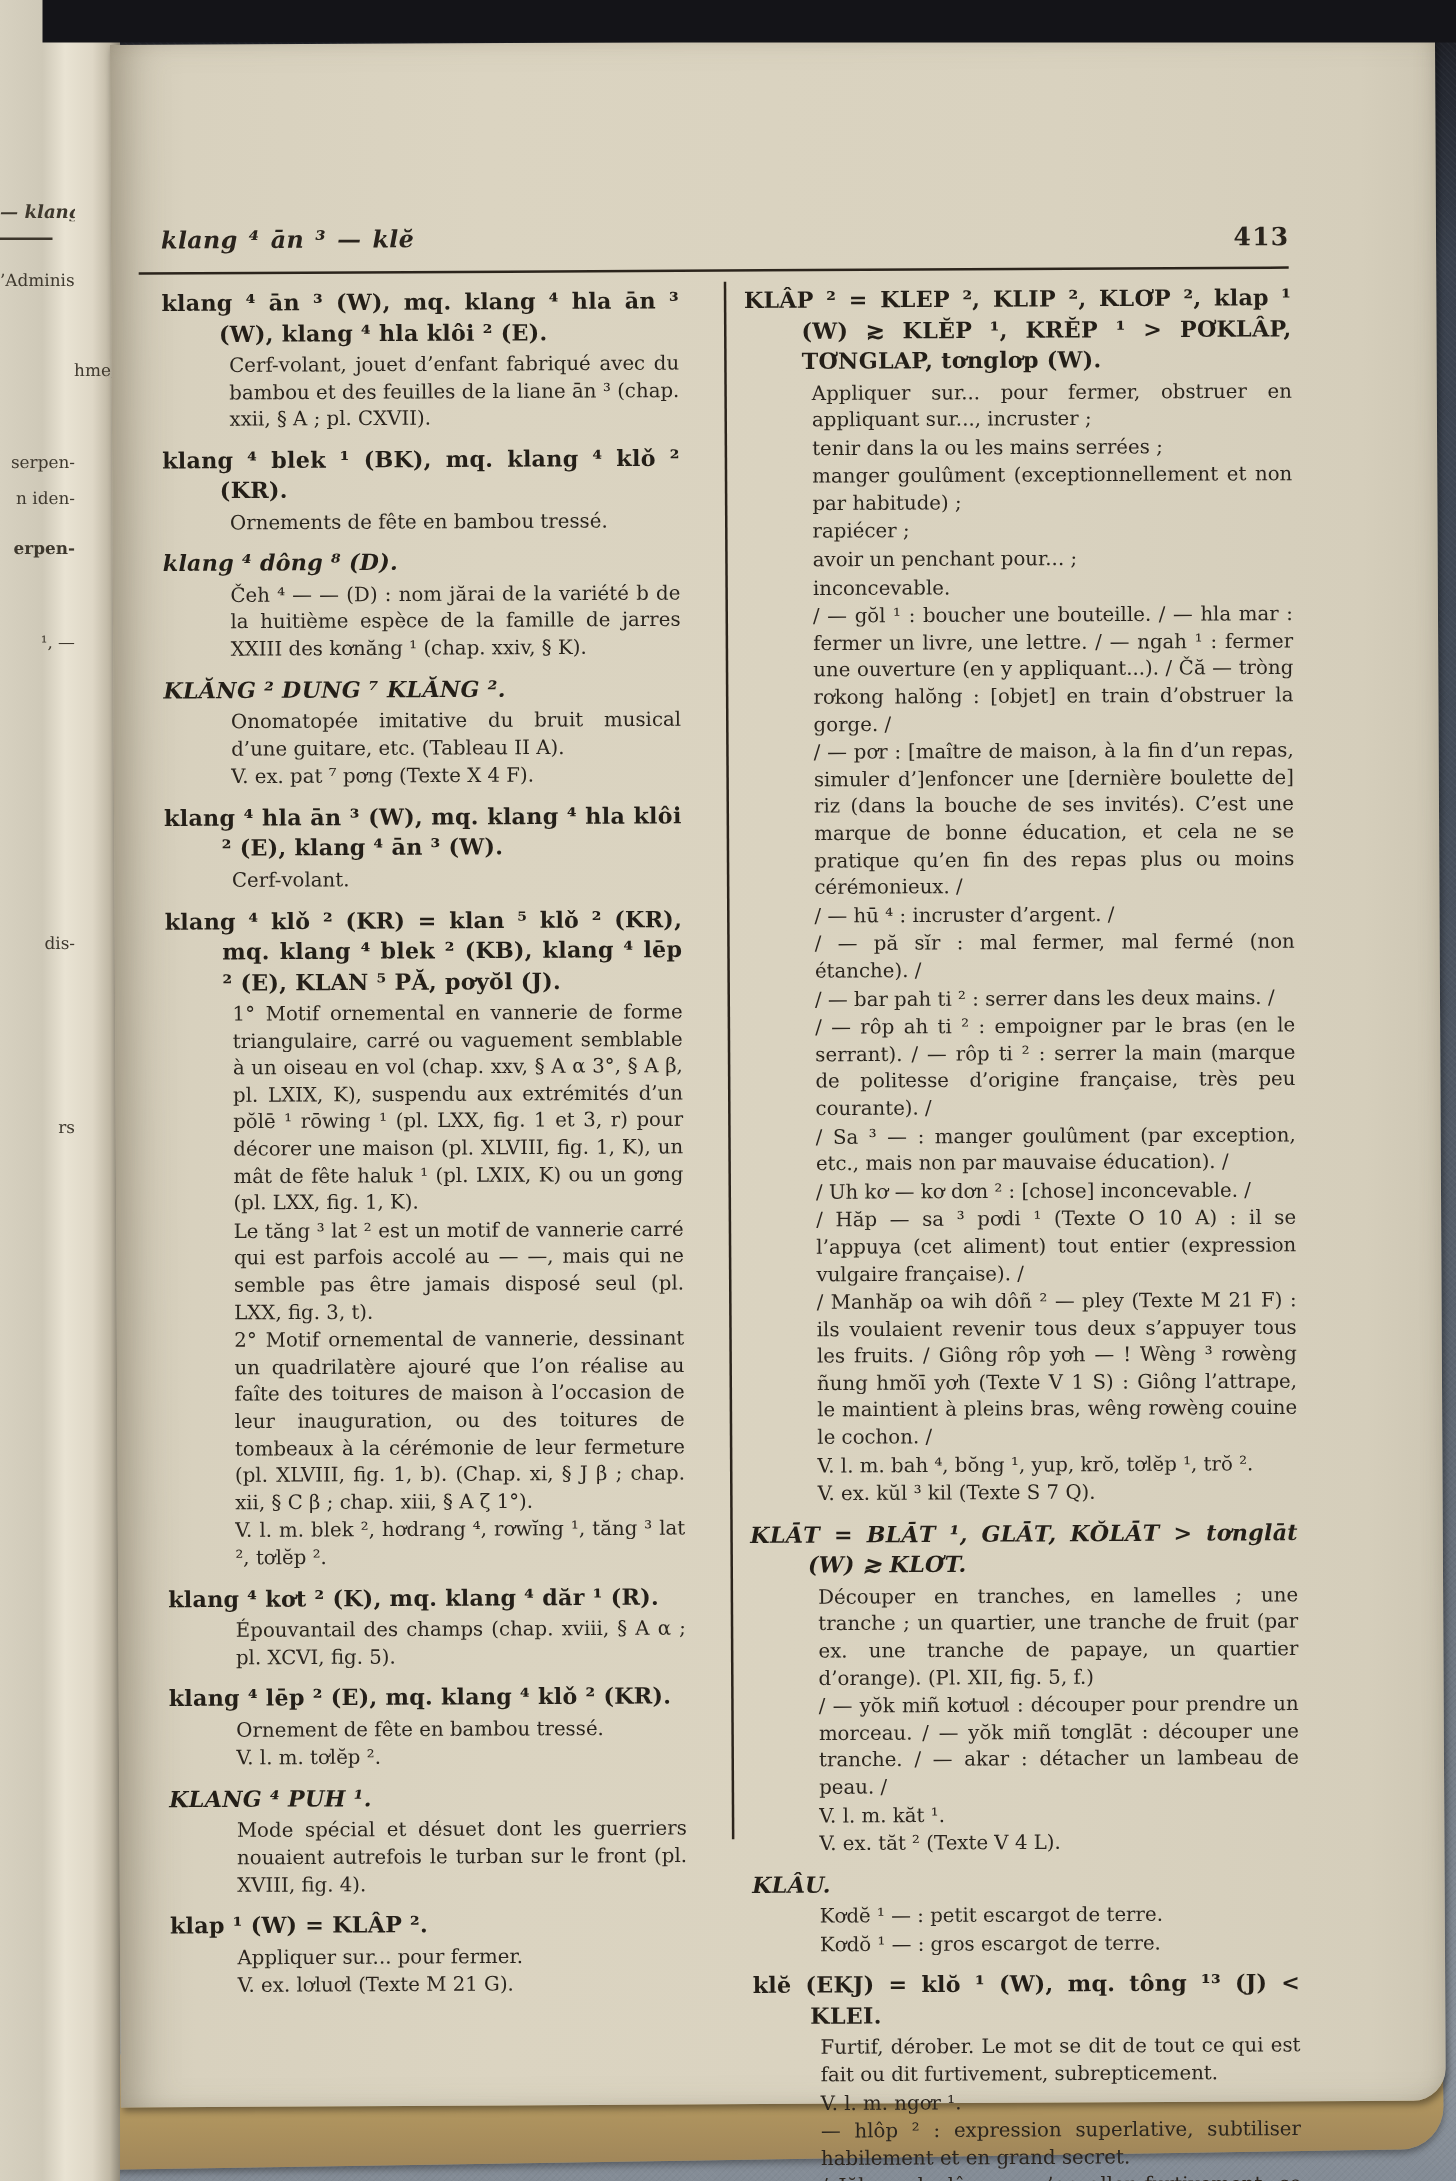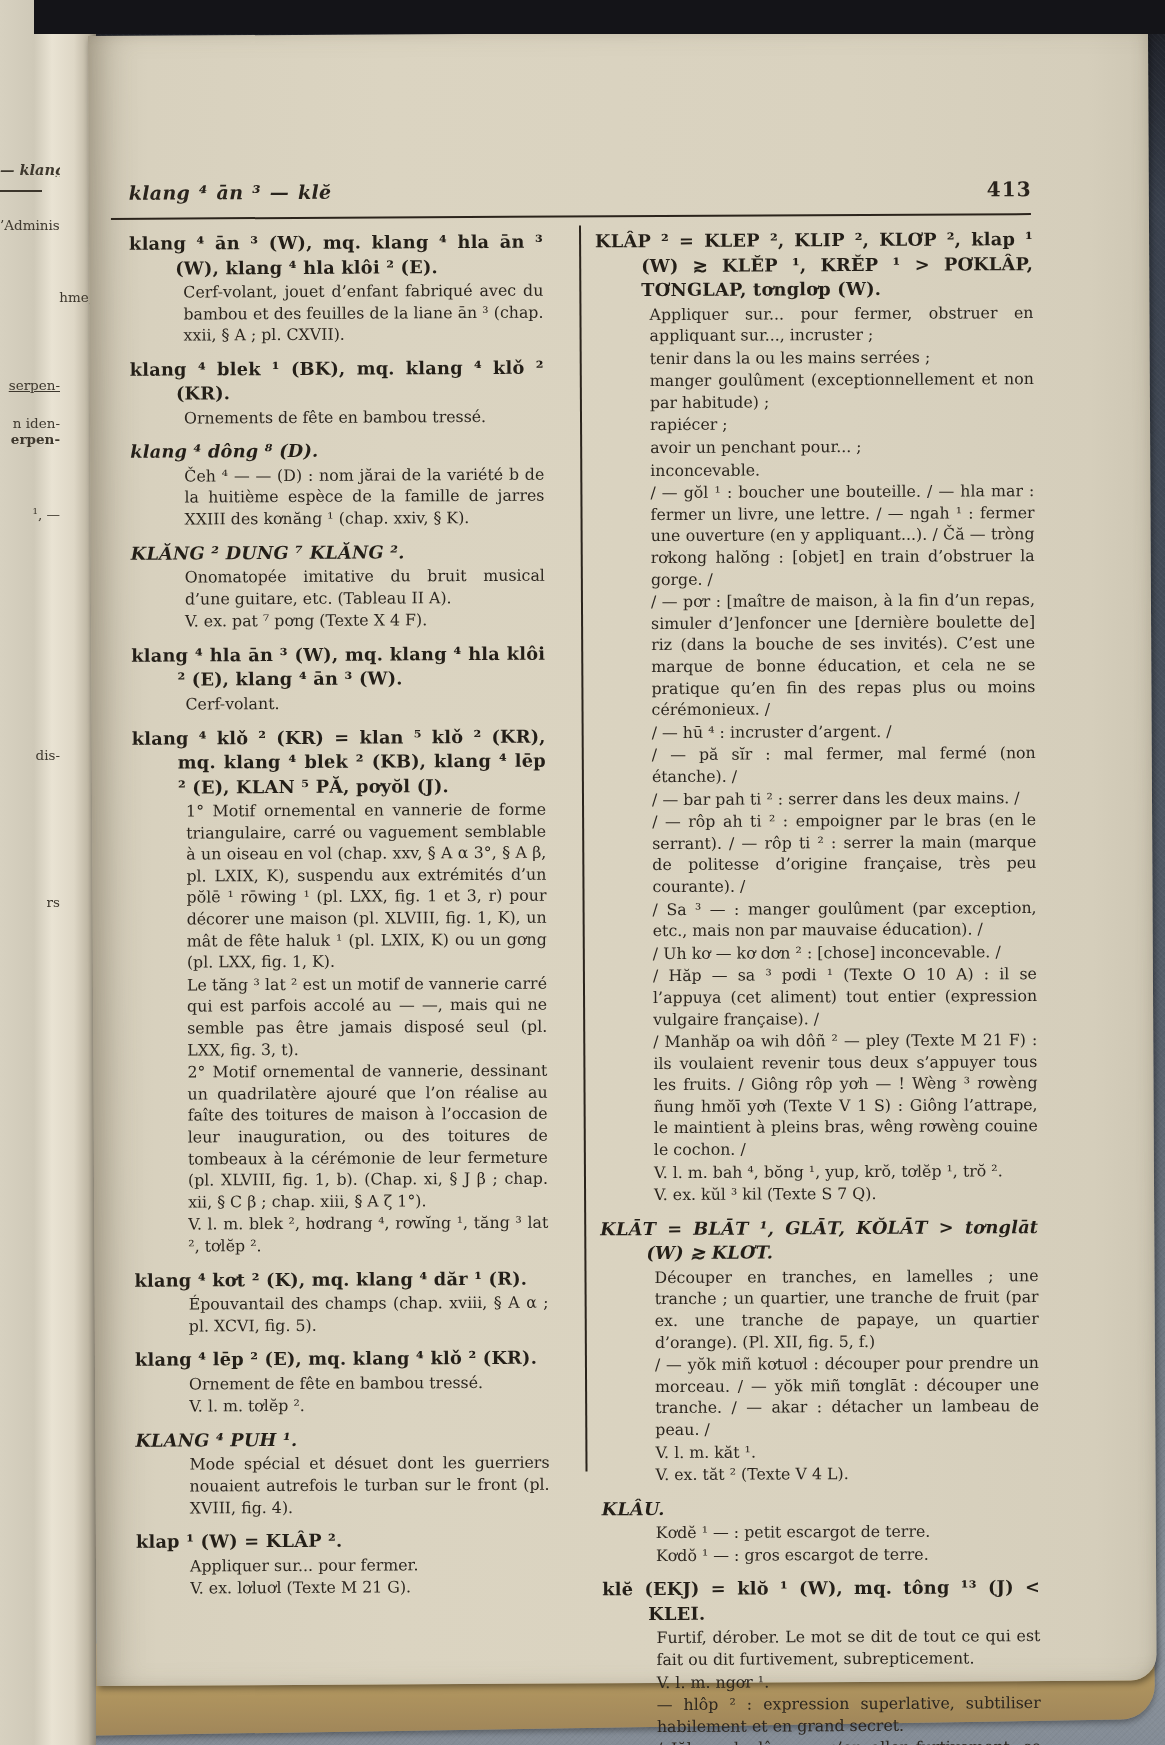--- a/index.html
+++ b/index.html
@@ -81,22 +81,22 @@
 <div class="scene">
   <div class="fabric"></div>
   <div class="book-under"></div>
 
   <div class="facing-page">
     <div class="edge-rule"></div>
     <div id="frag-container">
         <div class="edge-frag it" style="top: 162px;">— klang ⁴</div>
         <div class="edge-frag" style="top: 218px;">’Adminis-</div>
         <div class="edge-frag" style="top: 290px; margin-left: 33px;">hme,</div>
-        <div class="edge-frag" style="top: 378px; text-decoration: underline;">serpen-</div>
-        <div class="edge-frag" style="top: 416px; text-align: right;">n iden-</div>
+        <div class="edge-frag" style="top: 363px;">serpen-</div>
+        <div class="edge-frag" style="top: 392px; text-align: right;">n iden-</div>
         <div class="edge-frag" style="top: 432px; font-weight: bold;">erpen-</div>
         <div class="edge-frag" style="top: 507px;">¹, —</div>
         <div class="edge-frag" style="top: 748px;">dis-</div>
         <div class="edge-frag" style="top: 895px; text-align: right;">rs</div>
       </div>
   </div>
 
   <div class="top-band"></div>
 
   <div class="main-page">

